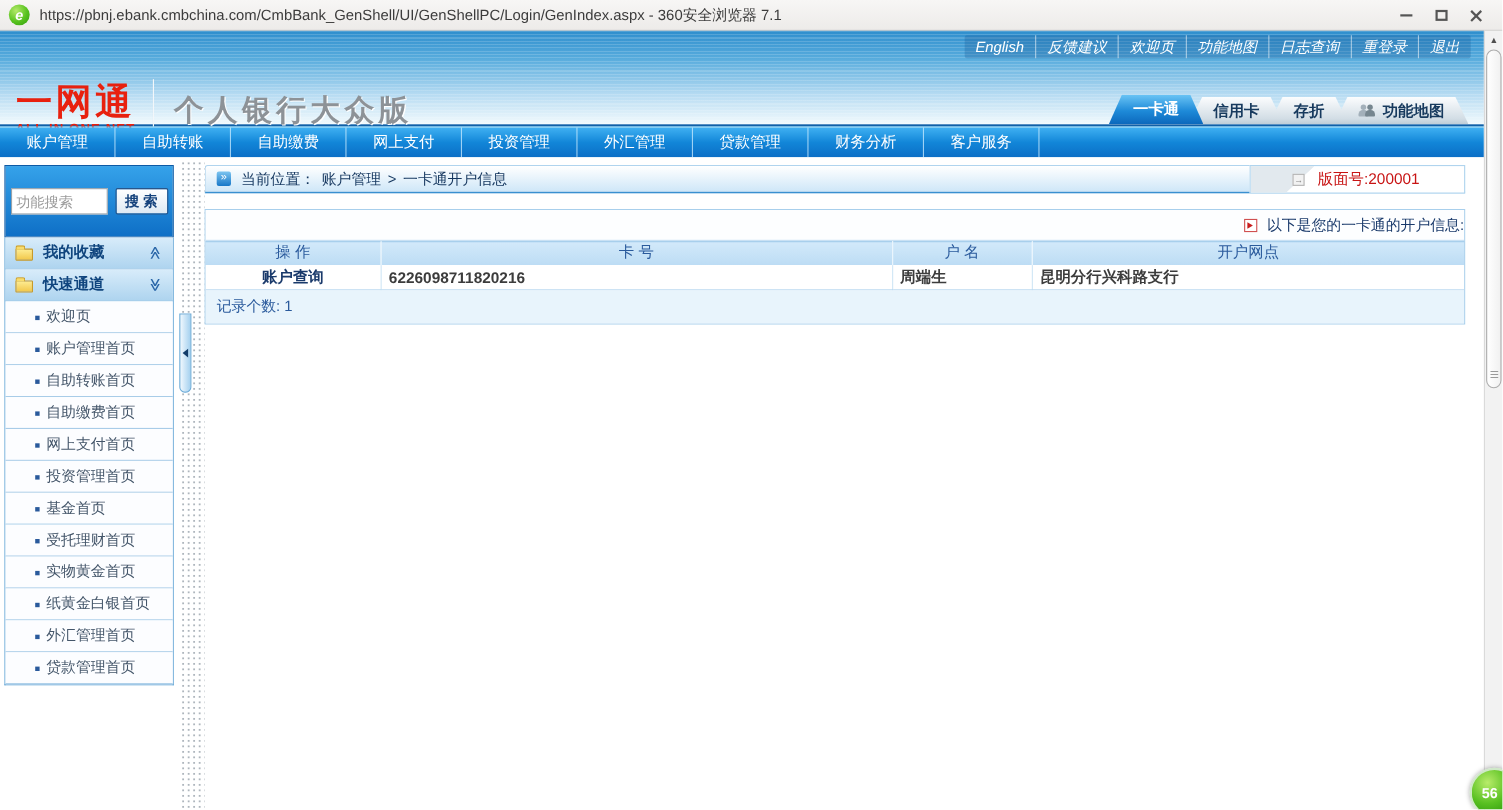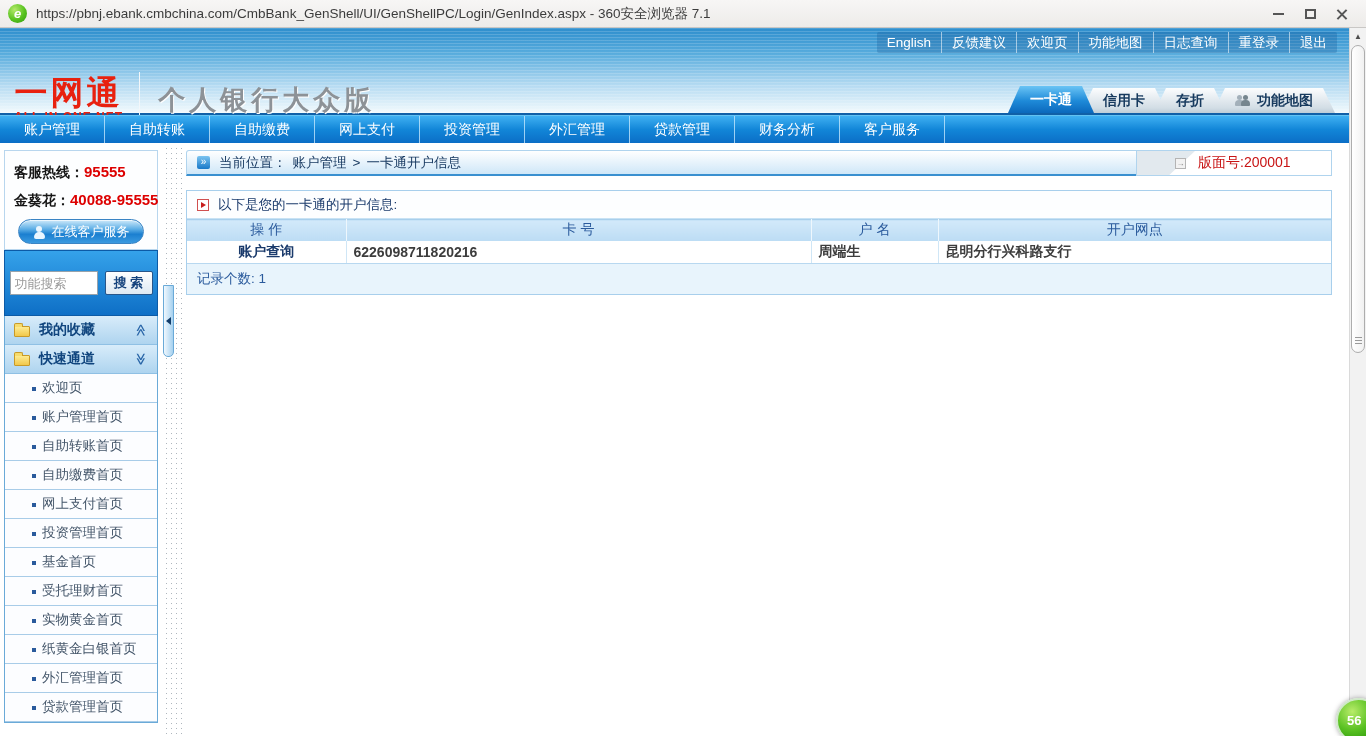--- a/index.html
+++ b/index.html
@@ -26,21 +26,21 @@
 
   .page { position:absolute; left:0; top:28px; width:1366px; height:708px; }
 
   
   .header { position:absolute; left:0; top:0; width:1349px; height:87px;
     background:linear-gradient(180deg,#2e8ecd 0%,#58acdd 30%,#b6dbf2 68%,#f2fafd 100%);
     border-bottom:2px solid #1060a8; }
   .header::before { content:""; position:absolute; inset:0; pointer-events:none;
     background:repeating-linear-gradient(180deg,rgba(255,255,255,.16) 0 1px,rgba(255,255,255,0) 1px 3px); }
   .toplinks { position:absolute; top:4px; right:12px; height:21px; line-height:21px;
-    display:flex; background:rgba(12,74,138,.25); border-radius:2px; }
+    display:flex; background:rgba(12,74,138,.25); border-radius:2px;font-style:italic; }
   .toplink { color:#fff; font-size:13.5px; padding:0 10px; border-right:1px solid rgba(255,255,255,.55); cursor:pointer; }
   .toplink:last-child { border-right:none; }
   .logo-area { position:absolute; left:14px; top:18px; display:flex; align-items:center;margin-top:26px; }
   .brand-block { text-align:center; }
   .brand { color:#e8210f; font-size:33px; font-weight:800; letter-spacing:3px; line-height:34px; }
   .brand-sub { color:#e8210f; font-size:12px; font-weight:bold; letter-spacing:1px; }
   .logo-divider { width:1px; height:56px; background:#c4d6e4; border-right:1px solid rgba(255,255,255,.8); margin:0 18px 0 16px; }
   .product { font-size:27px; font-weight:bold; color:#8d9297; letter-spacing:4px; text-shadow:1px 1px 0 #fff; }
 
   
@@ -118,21 +118,21 @@
   .pagebox { position:absolute; right:-1px; top:-1px; width:196px; height:26px; background:#fff;
     border:1px solid #b0d4ee; display:flex; align-items:center; gap:12px; padding-left:38px; overflow:hidden; }
   .pagebox::before { content:""; position:absolute; left:0; top:0; width:58px; height:26px;
     background:#e2e9ee; clip-path:polygon(0 0,100% 0,52% 100%,0 100%); }
   .page-icon { position:relative; width:11px; height:11px; background:#f2f2f2; border:1px solid #b4b4b4;
     font-size:8px; line-height:9px; text-align:center; color:#8a8a8a; cursor:pointer; }
   .page-no { color:#c81414; font-size:14px; }
 
   .panel { position:absolute; left:0; top:40px; width:1146px; border:1px solid #a8cfec; background:#fff; }
   .panel-title { height:28px; display:flex; align-items:center; gap:9px; padding-left:10px;
-    background:#fdfeff; border-bottom:1px solid #c8e2f4; font-size:13.5px; color:#1a3a6b; }
+    background:#fdfeff; border-bottom:1px solid #c8e2f4; font-size:13.5px; color:#1a3a6b;justify-content:flex-end; }
   .rtri-icon { width:12px; height:12px; border:1px solid #d05050; background:#fff;
     display:flex; align-items:center; justify-content:center; }
   .rtri-icon::after { content:""; width:0; height:0; border-top:3px solid transparent; border-bottom:3px solid transparent; border-left:5px solid #c81e1e; }
   table.info { width:100%; border-collapse:collapse; table-layout:fixed; }
   table.info th { height:21px; font-weight:normal; font-size:14px; color:#2a5a9c;
     background:linear-gradient(180deg,#d2e9fa,#bcdcf4); border-top:1px solid #a8cfec;
     border-right:1px solid #eef7fd; }
   table.info th:last-child { border-right:none; }
   table.info td { height:23px; font-size:14px; color:#3c3c3c; background:#fff;
     border-right:1px solid #cfe6f6; border-bottom:1px solid #b8d8f0; padding-left:7px;font-weight:bold; }
@@ -227,32 +227,20 @@
       <div class="navitem">客户服务</div>
     </div>
 
     <div class="workarea">
       <div class="dots"></div>
       <div class="handle">
         <span class="tri-left"></span>
       </div>
 
       <aside class="sidebar">
-        <div class="infobox">
-          <div class="hotrow">
-            <span>客服热线：</span><span class="num">95555</span>
-          </div>
-          <div class="hotrow">
-            <span>金葵花：</span><span class="num">40088-95555</span>
-          </div>
-          <div class="svc-btn">
-            <span class="person-icon"></span>
-            <span>在线客户服务</span>
-          </div>
-        </div>
         <div class="searchbox">
           <input class="search-input" type="text" placeholder="功能搜索" style="">
           <button class="search-btn">搜 索</button>
         </div>
         <div class="menu">
           <div class="sect">
             <span class="folder-icon"></span>
             <span>我的收藏</span>
             <span class="chev">≪</span>
           </div>

